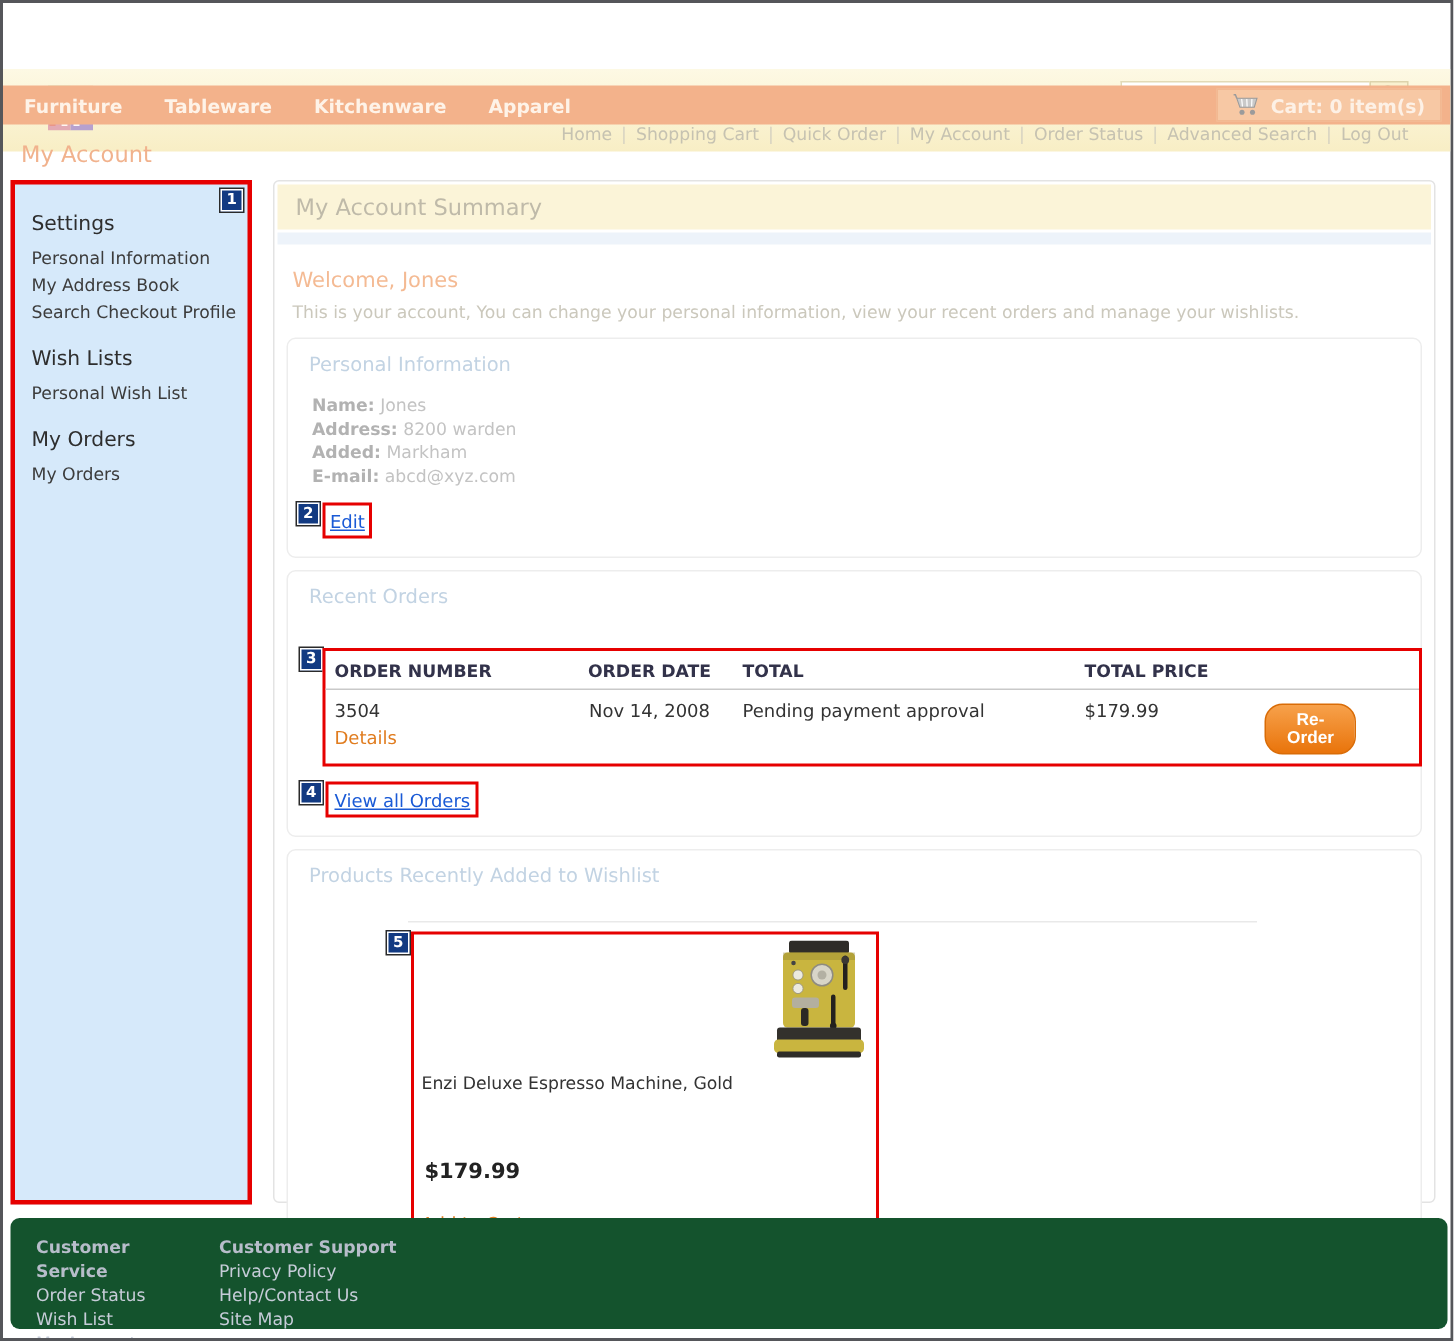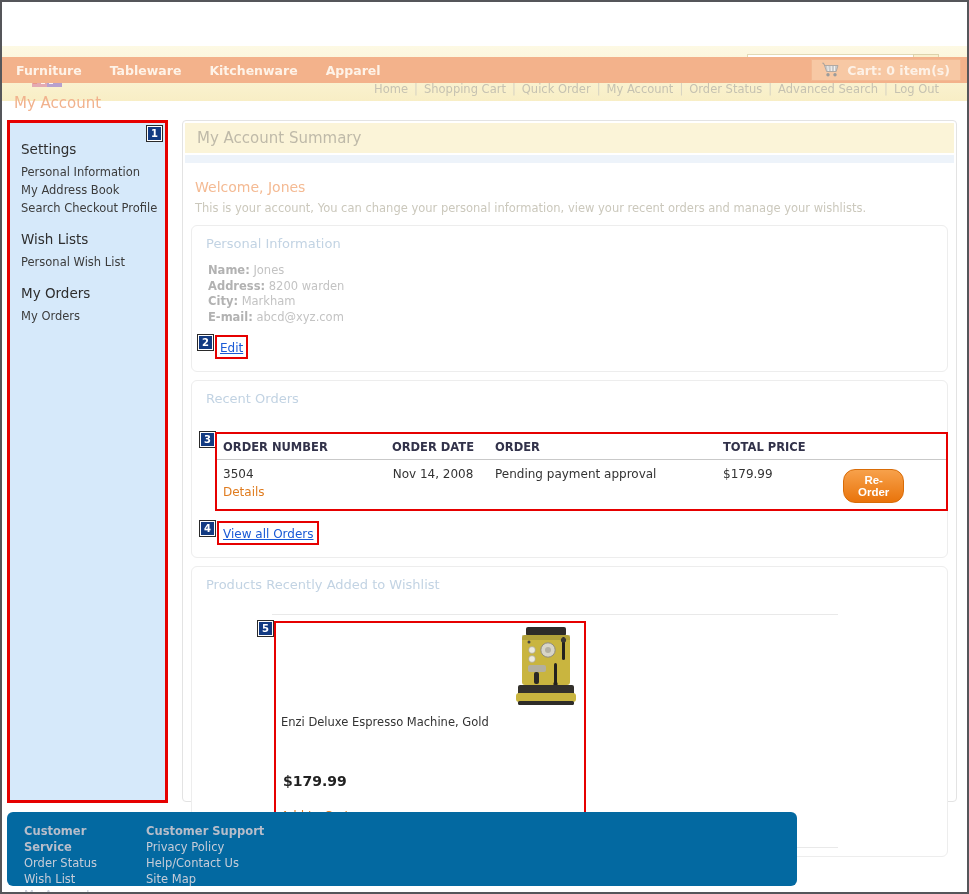--- a/index.html
+++ b/index.html
@@ -87,21 +87,21 @@
   .wl-annot { margin:6px 0 0 52px; }
   .product-card { width:312px; height:218px; position:relative; background:#fff; margin-left:1px; }
   .product-img { position:absolute; right:6px; top:4px; }
   .product-name { position:absolute; left:5px; top:92px; font-size:11.5px; color:#333; }
   .product-price { position:absolute; left:7px; top:150px; font-size:14px; font-weight:bold; color:#222; }
   .orange-link { color:#e07c1f; font-size:12px; text-decoration:none; cursor:pointer; }
   .pc-add { position:absolute; left:5px; top:186px; }
   .pc-remove { position:absolute; left:5px; top:202px; }
 
   
-  .footer { position:absolute; left:5px; top:810px; width:790px; height:74px; background:#0369a1;
+  .footer { position:absolute; left:5px; top:810px; width:958px; height:74px; background:#14532d;
             border-radius:6px; padding:11px 0 0 17px; display:flex; gap:22px; }
   .f-col { font-size:11.5px; line-height:16px; width:100px; }
   .f-col.wide { width:140px; }
   .f-title { font-weight:bold; color:#b7bdca; }
   .f-link { display:block; color:#c6ccd8; text-decoration:none; }
 </style>
 </head>
 <body>
 
 <div class="frame">
@@ -193,40 +193,40 @@
     <div class="summary-bar">My Account Summary</div>
     <div class="blue-strip"></div>
     <div class="welcome">Welcome, Jones</div>
     <div class="intro">This is your account, You can change your personal information, view your recent orders and manage your wishlists.</div>
 
     <div class="section">
       <div class="section-title">Personal Information</div>
       <div class="pi-fields">
         <div><span class="pi-label">Name:</span> <span class="pi-value">Jones</span></div>
         <div><span class="pi-label">Address:</span> <span class="pi-value">8200 warden</span></div>
-        <div><span class="pi-label">City:</span> <span class="pi-value">Markham</span></div>
+        <div><span class="pi-label">Added:</span> <span class="pi-value">Markham</span></div>
         <div><span class="pi-label">E-mail:</span> <span class="pi-value">abcd@xyz.com</span></div>
       </div>
       <div class="annot-row edit-row">
         <div class="badge">2</div>
         <div class="red-border edit-box">
           <a href="#" class="link-blue">Edit</a>
         </div>
       </div>
     </div>
 
     <div class="section" style="margin-top:8px;">
       <div class="section-title">Recent Orders</div>
       <div class="annot-row orders-annot">
         <div class="badge">3</div>
         <div class="red-border order-table">
           <div class="ot-head">
             <div class="c1">ORDER NUMBER</div>
             <div class="c2">ORDER DATE</div>
-            <div class="c3">ORDER</div>
+            <div class="c3">TOTAL</div>
             <div class="c4">TOTAL PRICE</div>
             <div class="c5"></div>
           </div>
           <div class="ot-row">
             <div class="c1">
               <span>3504</span><br>
               <a href="#" class="details-link">Details</a>
             </div>
             <div class="c2">Nov 14, 2008</div>
             <div class="c3">Pending payment approval</div>

